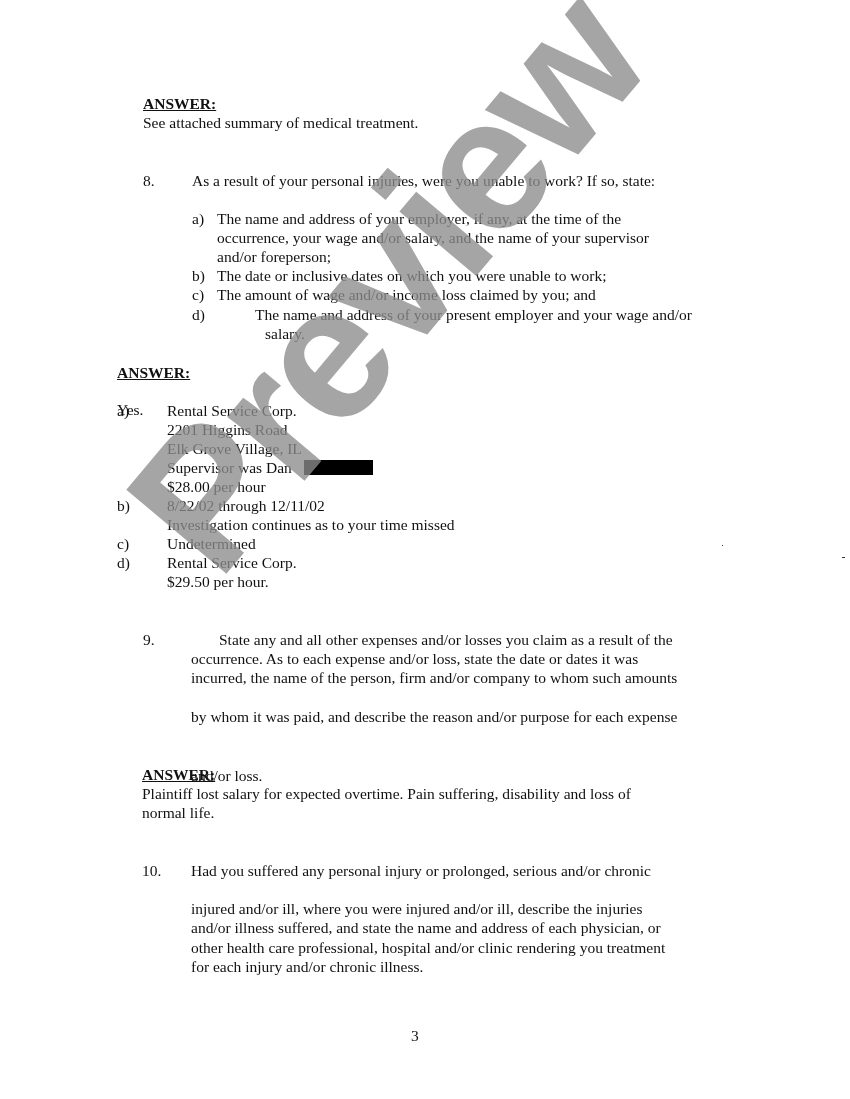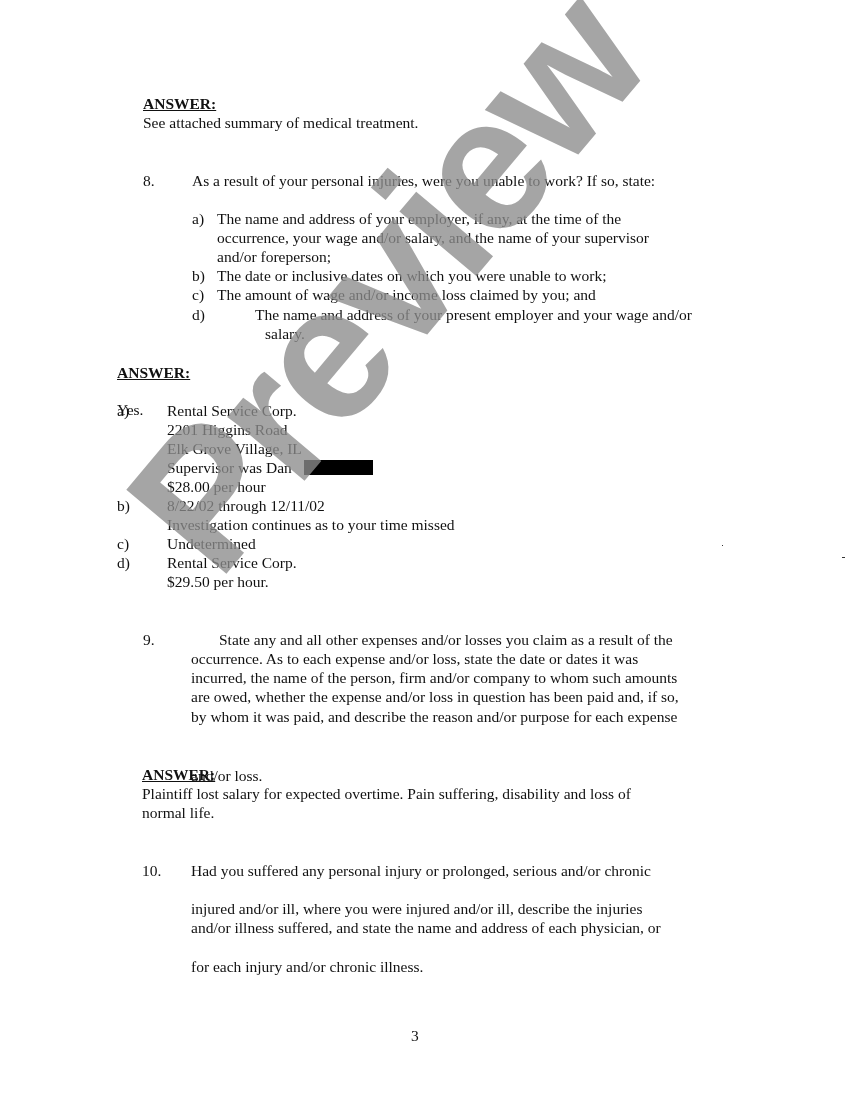--- a/index.html
+++ b/index.html
@@ -93,32 +93,32 @@
   <div class="line" style="left:167px; top:534px;">Undetermined</div>
 
   <div class="line" style="left:117px; top:553px;">d)</div>
   <div class="line" style="left:167px; top:553px;">Rental Service Corp.</div>
   <div class="line" style="left:167px; top:572px;">$29.50 per hour.</div>
 
   <div class="line" style="left:143px; top:630px;">9.</div>
   <div class="line" style="left:191px; top:630px;margin-left:28px;">State any and all other expenses and/or losses you claim as a result of the</div>
   <div class="line" style="left:191px; top:649px;">occurrence. As to each expense and/or loss, state the date or dates it was</div>
   <div class="line" style="left:191px; top:668px;">incurred, the name of the person, firm and/or company to whom such amounts</div>
-  <div class="line" style="left:191px; top:687px;">are owed, whether the expense and/or loss in question has been paid and, if so,</div>
   <div class="line" style="left:191px; top:707px;">by whom it was paid, and describe the reason and/or purpose for each expense</div>
   <div class="line" style="left:191px; top:766px;">and/or loss.</div>
 
   <div class="line heading" style="left:142px; top:765px;">ANSWER:</div>
   <div class="line" style="left:142px; top:784px;">Plaintiff lost salary for expected overtime.  Pain suffering, disability and loss of</div>
   <div class="line" style="left:142px; top:803px;">normal life.</div>
 
   <div class="line" style="left:142px; top:861px;">10.</div>
   <div class="line" style="left:191px; top:861px;">Had you suffered any personal injury or prolonged, serious and/or chronic</div>
   <div class="line" style="left:191px; top:918px;">and/or illness suffered, and state the name and address of each physician, or</div>
   <div class="line" style="left:191px; top:899px;">injured and/or ill, where you were injured and/or ill, describe the injuries</div>
+  <div class="line" style="left:191px; top:938px;">other health care professional, hospital and/or clinic rendering you treatment</div>
   <div class="line" style="left:191px; top:957px;">for each injury and/or chronic illness.</div>
 
   <div class="line" style="left:411px; top:1026px;">3</div>
 
   <div class="speck" style="left:722px; top:545px; width:1px; height:1px;"></div>
   <div class="speck" style="left:842px; top:557px; width:3px; height:1px;"></div>
 </div>
 
 <div class="watermark">Preview</div>
 

